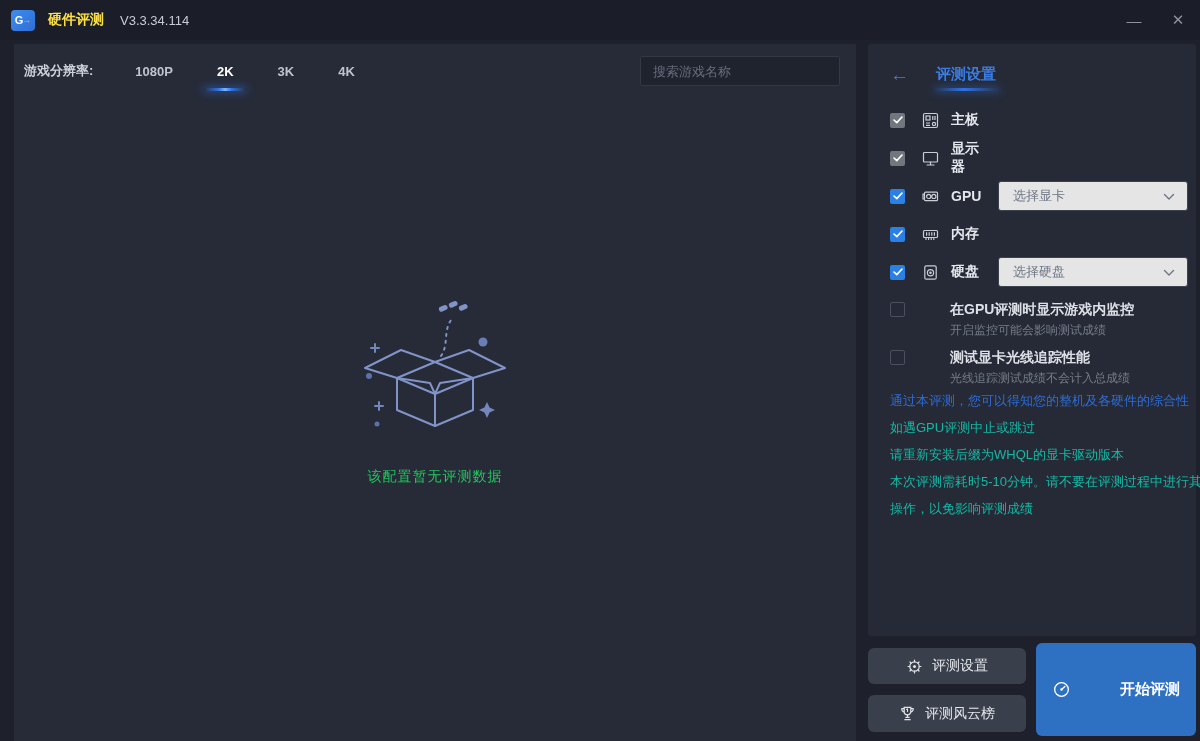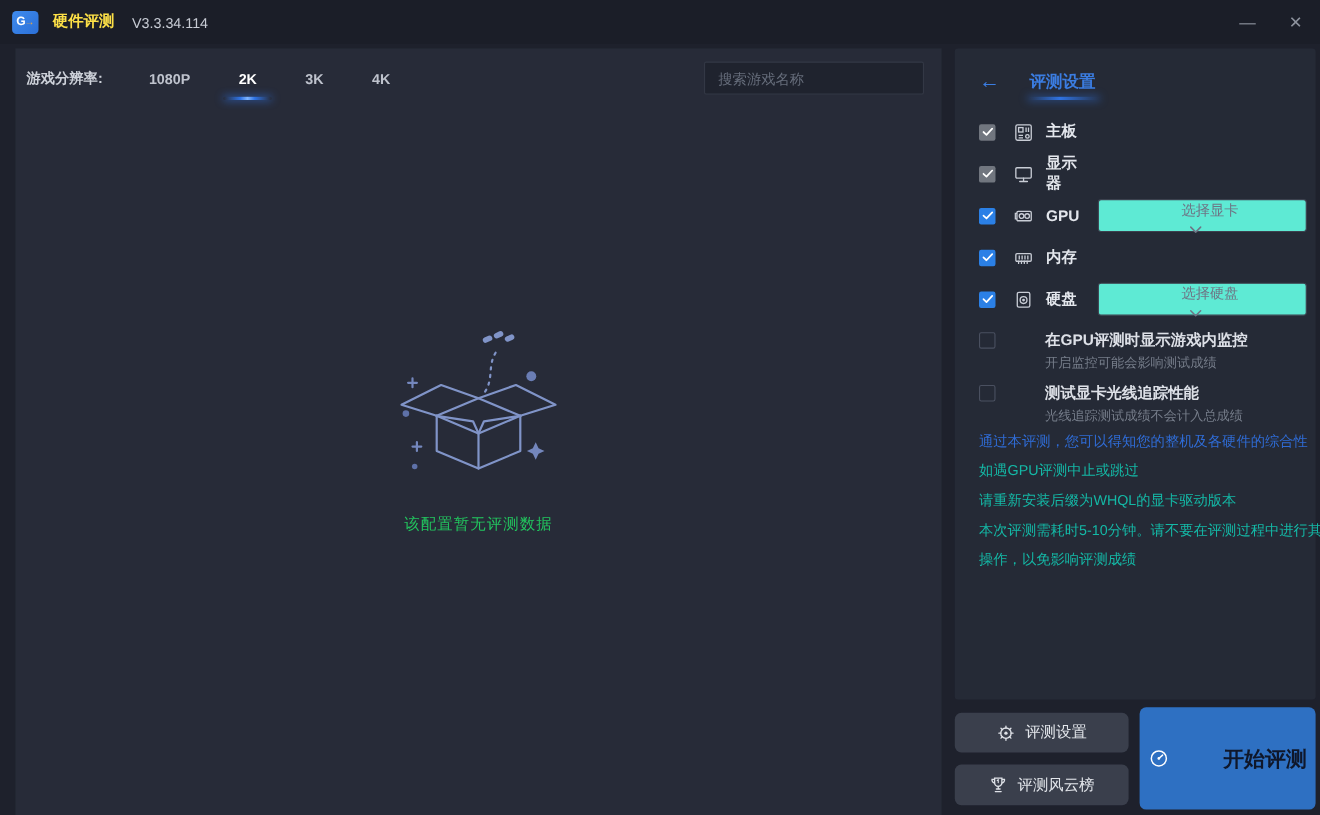--- a/index.html
+++ b/index.html
@@ -58,21 +58,21 @@
   .hw-row { display:flex; align-items:center; height:38px; padding-left:22px; }
   .checkbox { flex:none; width:15px; height:15px; border-radius:2px;
     display:flex; align-items:center; justify-content:center; cursor:pointer; }
   .checkbox.checked-blue { background:#2b80e6; }
   .checkbox.checked-gray { background:#71767f; }
   .checkbox.unchecked { background:transparent; border:1px solid #4a5060; }
   .hw-icon { flex:none; width:17px; height:17px; margin-left:17px; color:#c9cdd6; }
   .hw-icon svg { display:block; }
   .hw-label { width:37px; margin-left:12px; font-size:14px; font-weight:bold; color:#e3e6ec; }
   .dropdown { width:190px; height:30px; margin-left:10px; border:1px solid #3c414e;
-    border-radius:3px; display:flex; align-items:center; cursor:pointer; background:#5eead4;flex-direction:column; }
+    border-radius:3px; display:flex; align-items:center; cursor:pointer; background:#e5e5e5; }
   .dropdown-text { margin-left:14px; font-size:13px; color:#6e7585; flex:1; }
   .dropdown .chev { margin-right:12px; color:#6e7585; }
 
   .opt-row { display:flex; padding-left:22px; margin-top:10px;gap:28px; }
   .opt-row .checkbox { margin-top:1px; }
   .opt-text { margin-left:17px; }
   .opt-title { font-size:14px; font-weight:bold; color:#dde0e7; line-height:16px; }
   .opt-sub { margin-top:5px; font-size:12px; color:#767d8a; }
 
   .info-block { padding-left:22px; }
@@ -81,21 +81,21 @@
 
   
   .btn { position:absolute; display:flex; align-items:center; justify-content:center;
     border-radius:6px; cursor:pointer; }
   .btn .b-icon { display:flex; margin-right:9px; color:#dfe2e8; }
   .btn-gray { left:868px; width:158px; height:36px; background:#3a3f4c;
     font-size:14px; color:#e3e6eb; }
   .btn-settings { top:648px; }
   .btn-ranking { top:695px; height:37px; }
   .btn-start { left:1036px; top:643px; width:160px; height:93px; background:#2e70c2;
-    font-size:19px; font-weight:bold; color:#0f172a;gap:40px; }
+    font-size:15px; font-weight:bold; color:#ffffff;gap:40px; }
   .btn-start .b-icon { color:#ffffff; }
 </style>
 </head>
 <body>
 
 <div class="app">
 
   <div class="titlebar">
     <div class="logo">
       <span>G</span>

